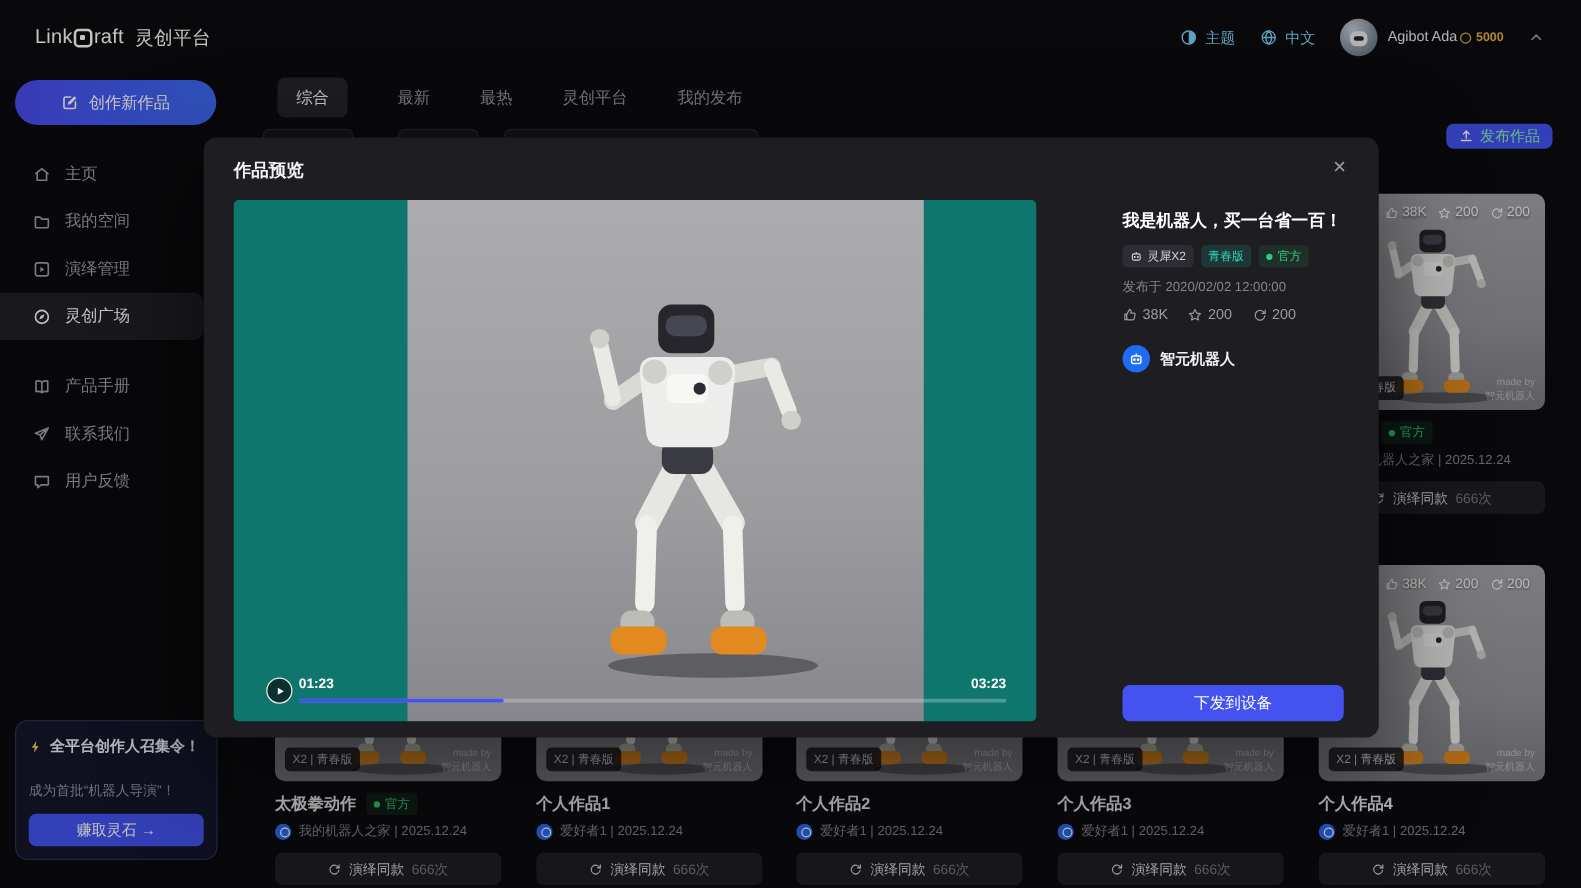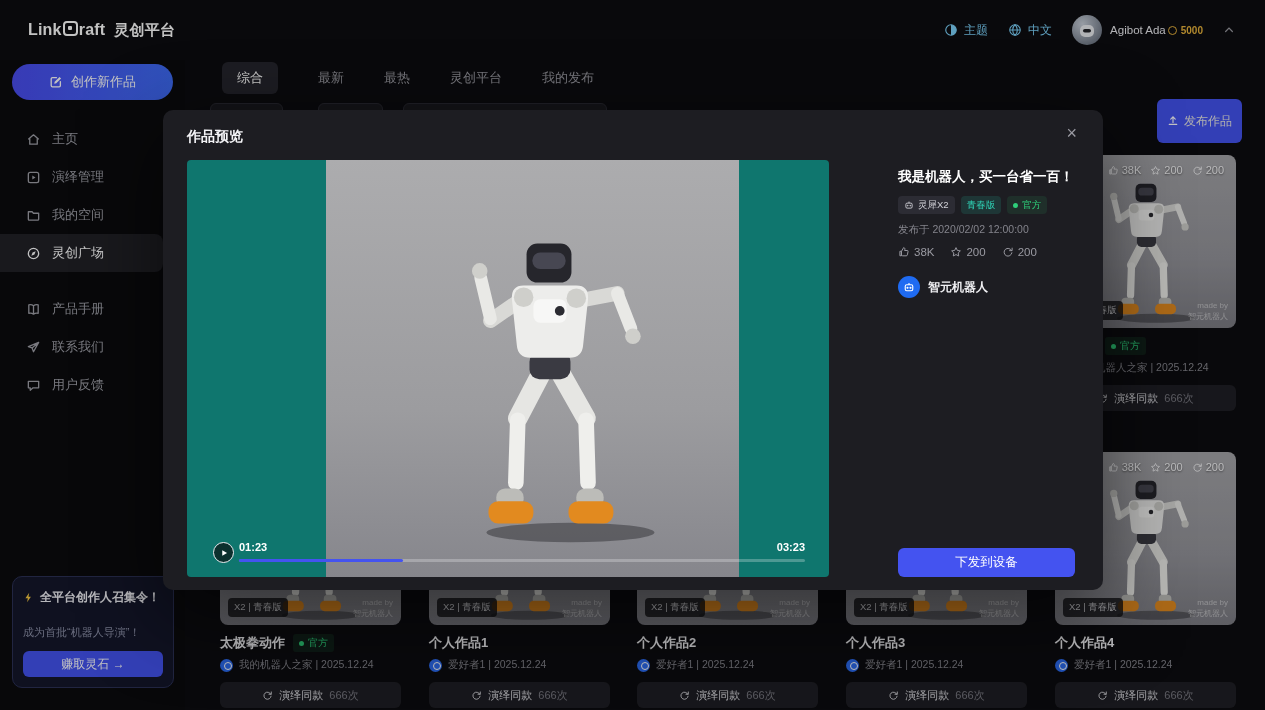--- a/index.html
+++ b/index.html
@@ -2,21 +2,21 @@
 <html><head>
 <meta charset="utf-8">
 <style>
   *{box-sizing:border-box;margin:0;padding:0}
   html,body{background:#050506}
   body{font-family:"Liberation Sans","DejaVu Sans",sans-serif}
   .page{position:relative;width:1265px;height:710px;background:#0d0d10;overflow:hidden;margin:0 auto}
 
   
   .topbar{position:absolute;top:0;left:0;right:0;height:60px;display:flex;align-items:center;justify-content:space-between;padding:0 30px 0 28px}
-  .brand{display:flex;color:#fff;font-size:16px;font-weight:bold;letter-spacing:.2px}
+  .brand{display:flex;align-items:center;color:#fff;font-size:16px;font-weight:normal;letter-spacing:.2px}
   .brand .cube{width:15px;height:15px;border:2.2px solid #fff;border-radius:4px;margin:0 1px;position:relative}
   .brand .cube::after{content:"";position:absolute;left:3px;top:3px;width:4px;height:4px;background:#fff;border-radius:1px}
   .brand .cn{margin-left:9px;font-size:15px}
   .top-right{display:flex;align-items:center;gap:20px}
   .top-item{display:flex;align-items:center;gap:6px;color:#7dd3fc;font-size:12px;cursor:pointer}
   .avatar-block{display:flex;align-items:center;gap:8px;cursor:pointer}
   .avatar{width:30px;height:30px;border-radius:50%;overflow:hidden;background:radial-gradient(circle at 35% 30%,#c7ced8,#57606f)}
   .user-meta{display:flex;gap:2px}
   .user-name{color:#e9e9ee;font-size:11.5px}
   .user-coins{display:flex;align-items:center;gap:4px;color:#e8b33c;font-size:10px;font-weight:bold}
@@ -36,21 +36,21 @@
   .promo-btn{margin-top:11px;height:26px;border-radius:6px;background:#4453f0;color:#fff;font-size:12px;display:flex;align-items:center;justify-content:center;cursor:pointer}
 
   
   .tabs{position:absolute;left:222px;top:62px;display:flex;align-items:center;gap:40px;font-size:13px;color:#9a9aa2}
   .tab{cursor:pointer}
   .tab.active{background:#26262d;color:#fff;padding:7px 15px;border-radius:6px}
   .filter-box{position:absolute;top:103px;height:34px;background:#1a1a1f;border:1px solid #2a2a32;border-radius:6px}
   .f1{left:210px;width:73px}
   .f2{left:318px;width:65px}
   .f3{left:403px;width:204px}
-  .publish-btn{position:absolute;left:1157px;top:99px;width:85px;height:44px;border-radius:6px;background:#4453f0;color:#e5e5e5;font-size:12px;display:flex;align-items:center;justify-content:center;gap:5px;cursor:pointer}
+  .publish-btn{position:absolute;left:1157px;top:99px;width:85px;height:20px;border-radius:6px;background:#4453f0;color:#86efac;font-size:12px;display:flex;align-items:center;justify-content:center;gap:5px;cursor:pointer}
 
   
   .card{position:absolute;width:181px}
   #card-r1c5{left:1055px;top:155px}
   #card1{left:220px;top:452px}
   #card2{left:429px;top:452px}
   #card3{left:637px;top:452px}
   #card4{left:846px;top:452px}
   #card5{left:1055px;top:452px}
   .thumb{position:relative;height:173px;border-radius:8px;overflow:hidden;background:linear-gradient(180deg,#a4a4a8 0%,#94949a 60%,#7c7c83 100%);cursor:pointer}
@@ -201,34 +201,34 @@
       <div class="nav-item">
         <span>
             <svg width="15" height="15" viewBox="0 0 16 16" fill="none" stroke="currentColor" stroke-width="1.4" stroke-linecap="round" stroke-linejoin="round">
               <path d="M2.8 7.4 8 3l5.2 4.4M4 6.8V13h8V6.8"></path>
             </svg>
           </span>
         <span>主页</span>
       </div>
       <div class="nav-item">
         <span>
+            <svg width="15" height="15" viewBox="0 0 16 16" fill="none" stroke="currentColor" stroke-width="1.4" stroke-linejoin="round">
+              <path d="M2.5 4h4l1.4 1.6h5.6V12a1 1 0 0 1-1 1h-9a1 1 0 0 1-1-1z"></path>
+            </svg>
+          </span>
+        <span>我的空间</span>
+      </div>
+      <div class="nav-item">
+        <span>
             <svg width="15" height="15" viewBox="0 0 16 16" fill="none" stroke="currentColor" stroke-width="1.4">
               <rect x="2.5" y="2.5" width="11" height="11" rx="2"></rect>
               <path d="M6.7 5.8l3.4 2.2-3.4 2.2z" fill="currentColor" stroke="none"></path>
             </svg>
           </span>
         <span>演绎管理</span>
-      </div>
-      <div class="nav-item">
-        <span>
-            <svg width="15" height="15" viewBox="0 0 16 16" fill="none" stroke="currentColor" stroke-width="1.4" stroke-linejoin="round">
-              <path d="M2.5 4h4l1.4 1.6h5.6V12a1 1 0 0 1-1 1h-9a1 1 0 0 1-1-1z"></path>
-            </svg>
-          </span>
-        <span>我的空间</span>
       </div>
       <div class="nav-item active">
         <span>
             <svg width="15" height="15" viewBox="0 0 16 16" fill="none" stroke="currentColor" stroke-width="1.4">
               <circle cx="8" cy="8" r="5.5"></circle>
               <path d="M10.3 5.7 9 9l-3.3 1.3L7 7z" fill="currentColor" stroke="none"></path>
             </svg>
           </span>
         <span>灵创广场</span>
       </div>

